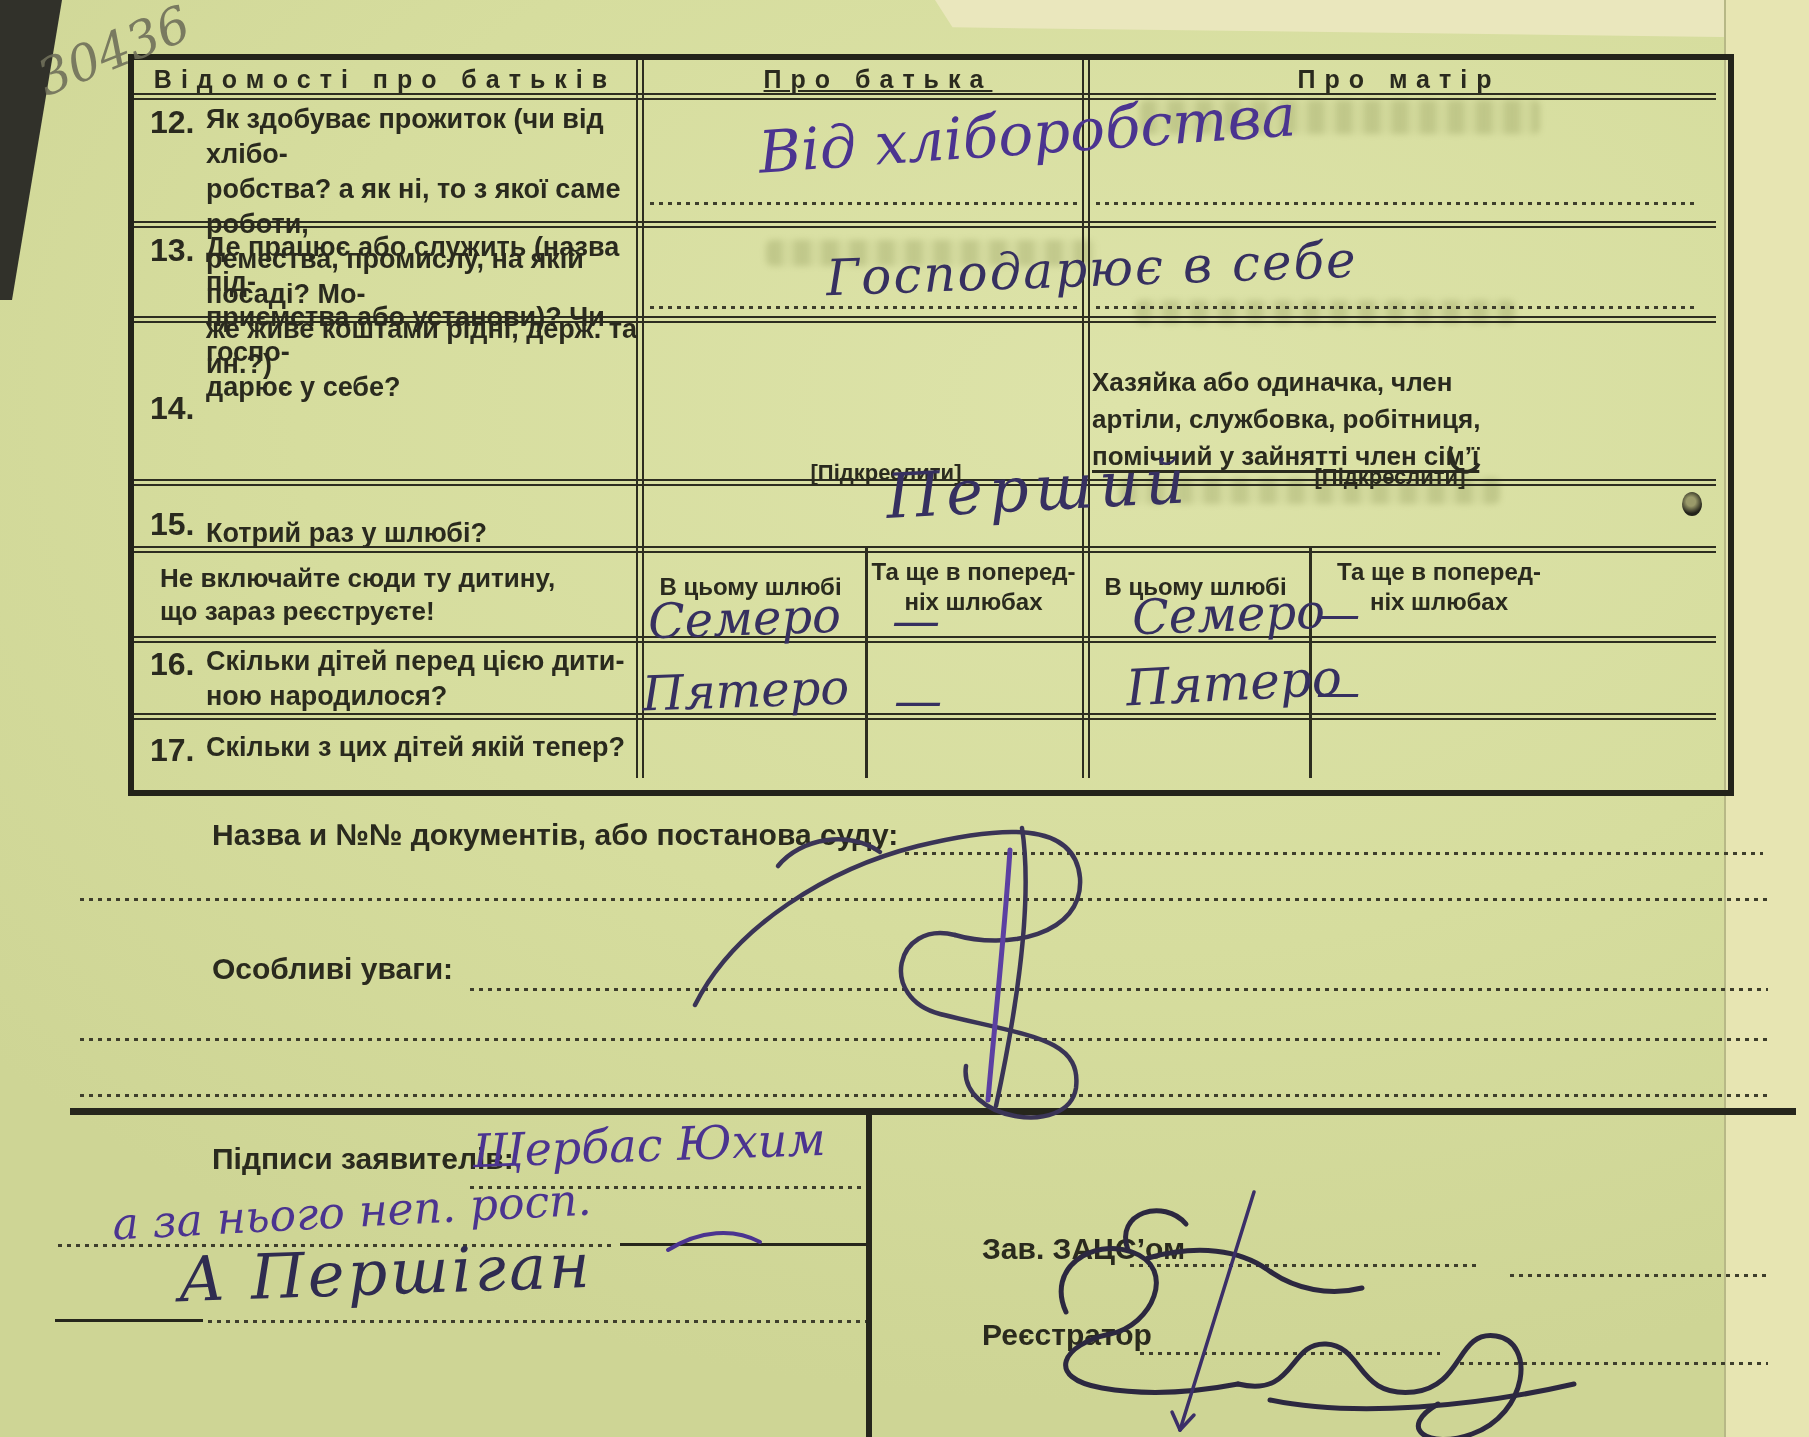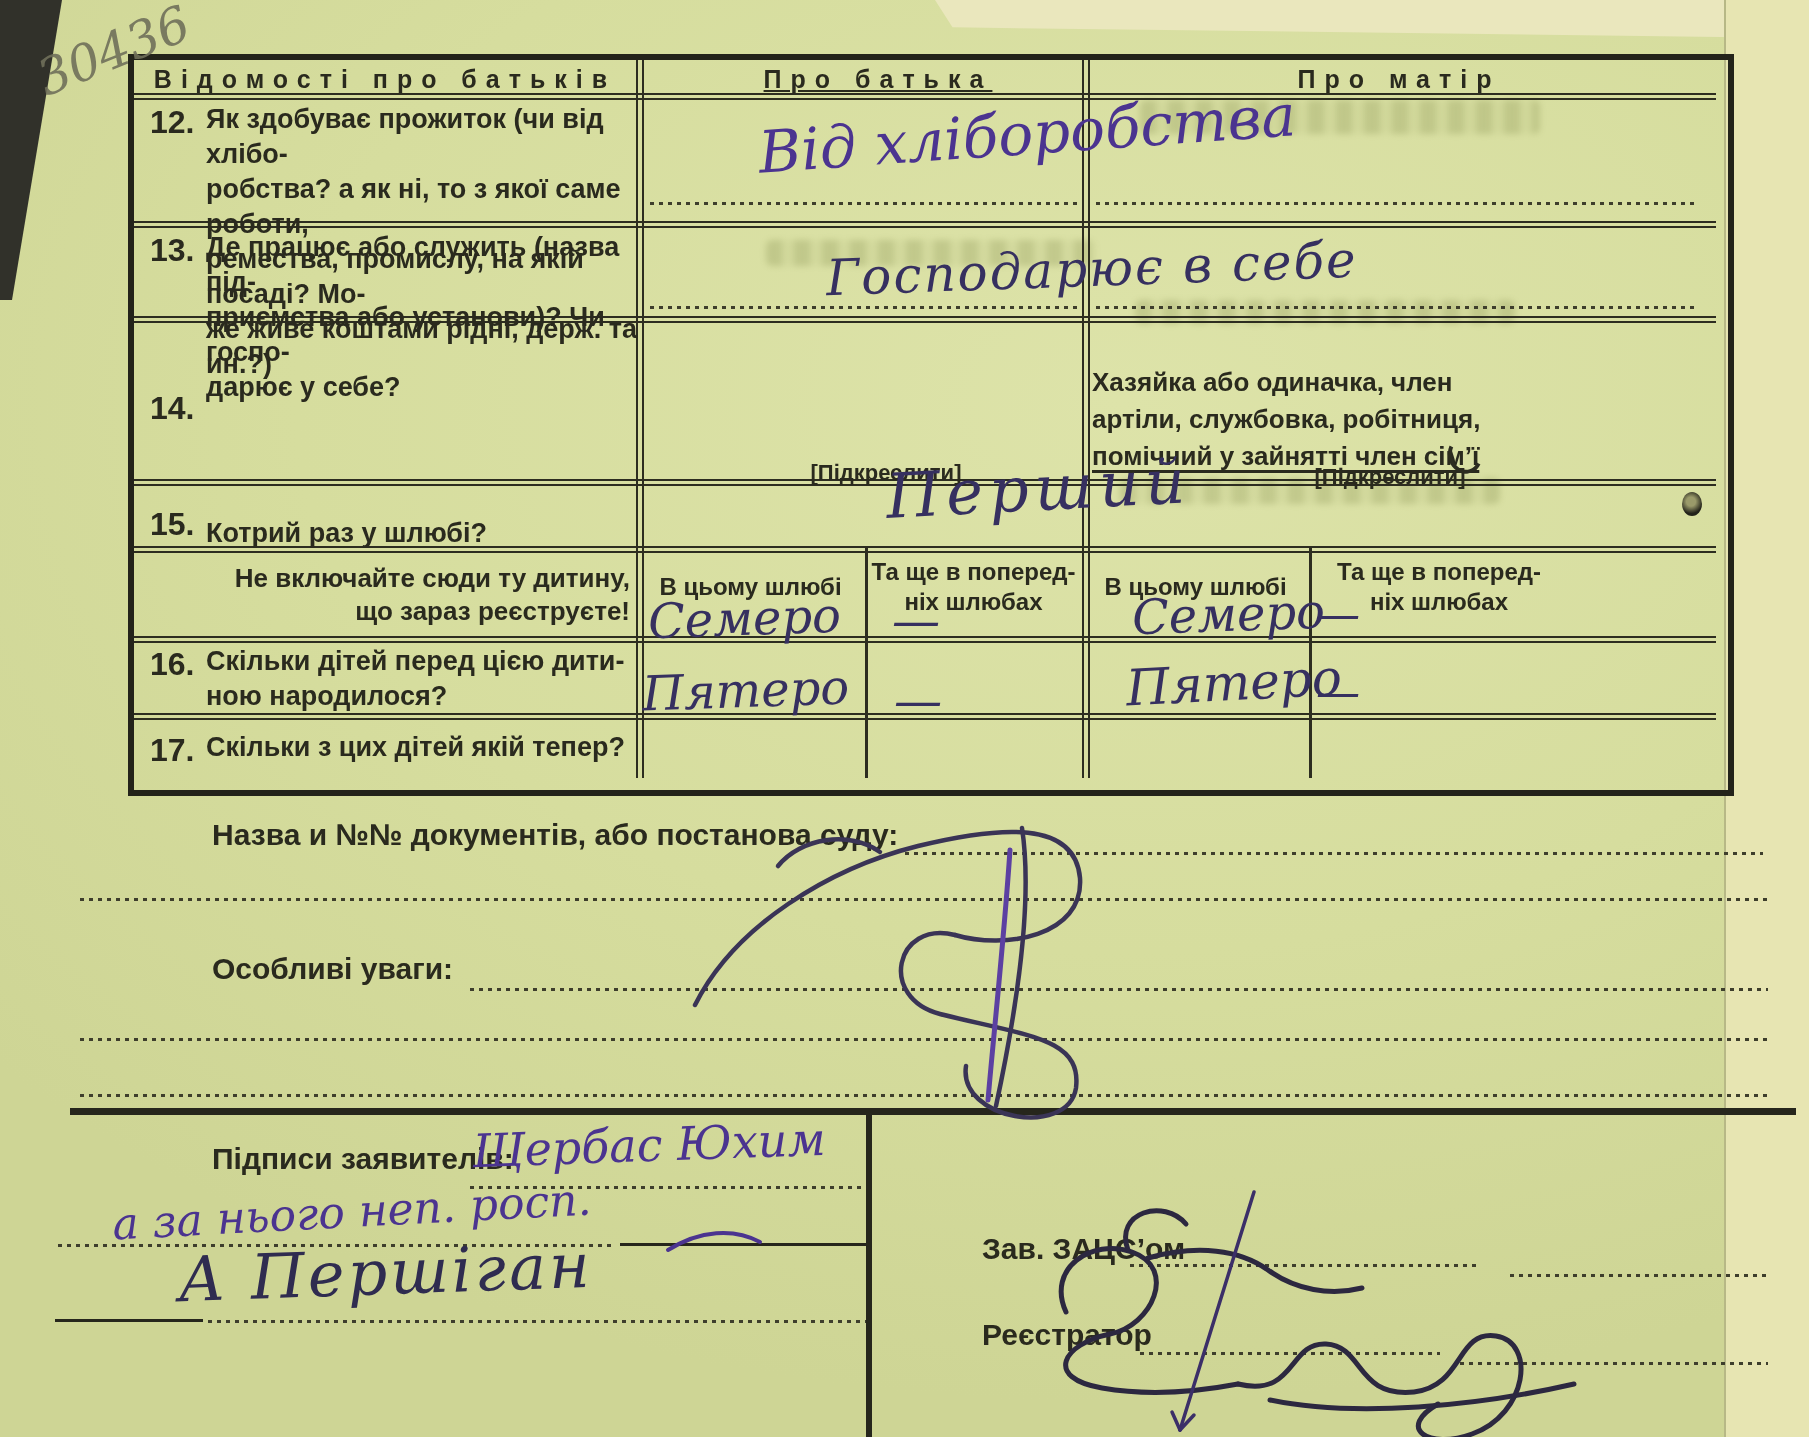--- a/index.html
+++ b/index.html
@@ -19,21 +19,21 @@
     background:#e7e5b2; border-left:2px solid #b7b886; }
   
   .q { font-size:27px; line-height:35px; font-weight:700; white-space:pre-line; }
   .qnum { font-size:32px; font-weight:600; }
   .hdr { font-size:25px; letter-spacing:9px; font-weight:600; text-align:center; white-space:nowrap; }
   .sub { font-size:24px; line-height:30px; font-weight:600; text-align:center; white-space:pre-line; }
   .opt { font-size:26px; line-height:37px; font-weight:600; white-space:pre-line; }
   .u { text-decoration:underline; text-decoration-thickness:3px; text-underline-offset:5px; }
   .tiny { font-size:22px; font-weight:600; text-align:center; }
   .lbl { font-size:30px; font-weight:600; white-space:nowrap; }
-  .bold-note { font-size:26px; line-height:33px; font-weight:700; text-align:right; white-space:pre-line; }
+  .bold-note { font-size:26px; line-height:33px; font-weight:700; text-align:left; white-space:pre-line; }
   
   .dline { position:absolute; height:7px; border-top:2px solid #2d2d20; border-bottom:2px solid #2d2d20; box-sizing:border-box; }
   .vd { position:absolute; width:8px; border-left:2px solid #2d2d20; border-right:2px solid #2d2d20; box-sizing:border-box; }
   .vs { position:absolute; width:3px; background:#2d2d20; }
   .sline { position:absolute; background:#26261c; }
   .dotl { position:absolute; height:3px;
     background-image:repeating-linear-gradient(90deg,#3e3e2c 0 4px, transparent 4px 9px); }
   .ftable { position:absolute; left:128px; top:54px; width:1594px; height:730px;
     border:6px solid #23231a; box-sizing:content-box; }
   .cell { position:absolute; }

